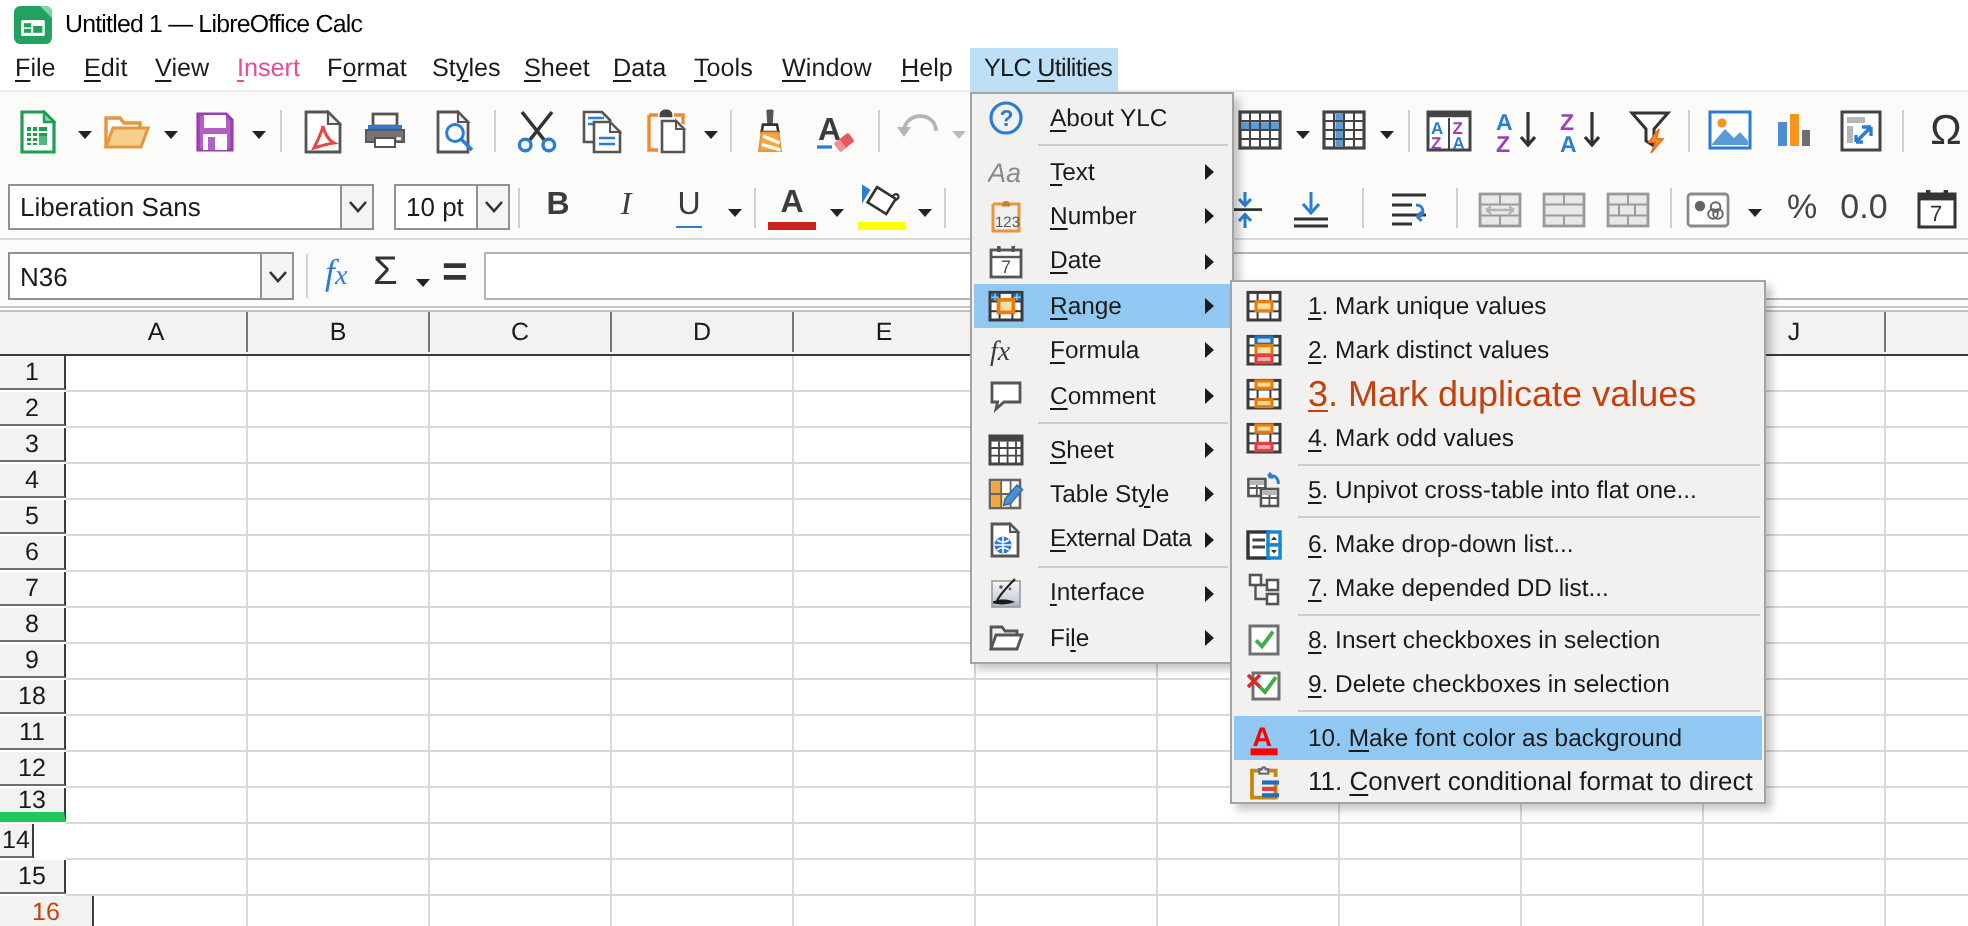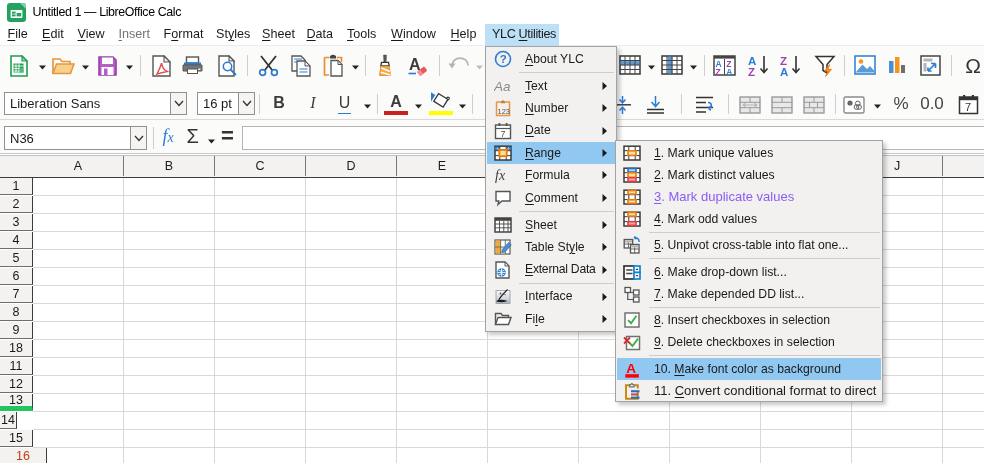--- a/index.html
+++ b/index.html
@@ -17,21 +17,21 @@
  <rect x="5" y="8.6" width="3.6" height="2.1" fill="#23a25f"></rect>
  <rect x="5" y="11.4" width="3.6" height="2" fill="#23a25f"></rect>
  <rect x="9.6" y="10" width="4.6" height="3.4" fill="#23a25f"></rect>
 </svg>
 <div class="abs" style="left:32.5px;top:4px;width:400px;height:17px;font-size:12.4px;letter-spacing:-0.38px;color:#000;line-height:17px">Untitled&nbsp;1 — LibreOffice Calc</div>
 
 <div class="abs" style="left:0;top:24px;width:984px;height:21.5px;background:#fff;border-bottom:1px solid #ececec"></div>
 <div class="abs" style="left:7.5px;top:24px;height:21px;font-size:12.6px;line-height:21px;color:#1a1a1a;white-space:nowrap"><u>F</u>ile</div>
 <div class="abs" style="left:42px;top:24px;height:21px;font-size:12.6px;line-height:21px;color:#1a1a1a;white-space:nowrap"><u>E</u>dit</div>
 <div class="abs" style="left:77.5px;top:24px;height:21px;font-size:12.6px;line-height:21px;color:#1a1a1a;white-space:nowrap"><u>V</u>iew</div>
-<div class="abs" style="left:118.5px;top:24px;height:21px;font-size:12.6px;line-height:21px;color:#737373;white-space:nowrap"><u>I</u>nsert</div>
+<div class="abs" style="left:118.5px;top:24px;height:21px;font-size:12.6px;line-height:21px;color:#ec4899;white-space:nowrap"><u>I</u>nsert</div>
 <div class="abs" style="left:163.5px;top:24px;height:21px;font-size:12.6px;line-height:21px;color:#1a1a1a;white-space:nowrap">F<u>o</u>rmat</div>
 <div class="abs" style="left:216px;top:24px;height:21px;font-size:12.6px;line-height:21px;color:#1a1a1a;white-space:nowrap">St<u>y</u>les</div>
 <div class="abs" style="left:262px;top:24px;height:21px;font-size:12.6px;line-height:21px;color:#1a1a1a;white-space:nowrap"><u>S</u>heet</div>
 <div class="abs" style="left:306.5px;top:24px;height:21px;font-size:12.6px;line-height:21px;color:#1a1a1a;white-space:nowrap"><u>D</u>ata</div>
 <div class="abs" style="left:347px;top:24px;height:21px;font-size:12.6px;line-height:21px;color:#1a1a1a;white-space:nowrap"><u>T</u>ools</div>
 <div class="abs" style="left:391px;top:24px;height:21px;font-size:12.6px;line-height:21px;color:#1a1a1a;white-space:nowrap"><u>W</u>indow</div>
 <div class="abs" style="left:450.5px;top:24px;height:21px;font-size:12.6px;line-height:21px;color:#1a1a1a;white-space:nowrap"><u>H</u>elp</div>
 <div class="abs" style="left:484.7px;top:24px;width:74px;height:21.5px;background:#bee0f6"></div>
 <div class="abs" style="left:492px;top:24px;height:21px;font-size:12.6px;line-height:21px;color:#1a1a1a;letter-spacing:-0.35px;white-space:nowrap">YLC <u>U</u>tilities</div>
 
@@ -190,21 +190,21 @@
 <div class="abs" style="left:0;top:89px;width:984px;height:30.5px;background:#fbfbfa;border-bottom:1px solid #d9d9d9"></div>
 <div class="abs" style="left:4px;top:92px;width:183px;height:23px;background:#fff;border:1px solid #919191">
 <div class="abs" style="left:5px;top:3px;font-size:13px;color:#1a1a1a">Liberation Sans</div>
 <div class="abs" style="left:165px;top:0px;width:16px;height:21px;background:#f5f4f3;border-left:1px solid #919191">
 <svg class="abs" style="left:3px;top:7px" width="10" height="7" viewBox="0 0 10 7">
           <path d="M1 1 L5 5.5 L9 1" fill="none" stroke="#333" stroke-width="1.3"></path>
         </svg>
       </div>
     </div>
 <div class="abs" style="left:197px;top:92px;width:58px;height:23px;background:#fff;border:1px solid #919191">
-<div class="abs" style="left:5px;top:3px;font-size:13px;color:#1a1a1a">16 pt</div>
+<div class="abs" style="left:5px;top:3px;font-size:13px;color:#1a1a1a">10 pt</div>
 <div class="abs" style="left:40px;top:0px;width:16px;height:21px;background:#f5f4f3;border-left:1px solid #919191">
 <svg class="abs" style="left:3px;top:7px" width="10" height="7" viewBox="0 0 10 7">
           <path d="M1 1 L5 5.5 L9 1" fill="none" stroke="#333" stroke-width="1.3"></path>
         </svg>
       </div>
     </div>
 <div class="sep1" style="left:258.5px;top:94px;height:20px"></div>
 <div class="abs" style="left:270.5px;top:94px;width:17px;font-size:16px;font-weight:bold;color:#3c3c3c;text-align:center">B</div>
 <div class="abs" style="left:306px;top:94px;width:14px;font-size:16px;font-style:italic;font-family:'Liberation Serif',serif;color:#3c3c3c;text-align:center">I</div>
 <div class="abs" style="left:336.5px;top:94px;width:16px;font-size:16px;color:#3c3c3c;text-align:center">U</div>
@@ -467,21 +467,21 @@
           <rect x="5.0" y="6.8" width="8.0" height="4.6" fill="#f7dfa0" stroke="#e87d0d" stroke-width="1.6"></rect>
           <rect x="5.0" y="11.700000000000001" width="8.0" height="3.6" fill="#f4a6a8" stroke="#e23f44" stroke-width="1.6"></rect>
         </svg></div>
 <div class="abs" style="left:38px;top:23.0px;height:22.0px;font-size:12.2px;color:#1a1a1a;line-height:22.0px;white-space:nowrap"><u>2</u>. Mark distinct values</div>
 <div class="abs" style="left:7px;top:47.0px;width:18px;height:18px"><svg width="18" height="18" viewBox="0 0 18 18">
           <rect x="1" y="2.2" width="16" height="13.8" fill="#fff" stroke="#3a3a3a" stroke-width="1.5"></rect>
           <path d="M1 6.7 H17 M1 11.6 H17 M5.8 2.2 V16 M12.2 2.2 V16" stroke="#3a3a3a" stroke-width="1"></path>
           <rect x="5.0" y="2.5" width="8.0" height="3.6" fill="#f7dfa0" stroke="#e87d0d" stroke-width="1.6"></rect>
           <rect x="5.0" y="11.700000000000001" width="8.0" height="3.6" fill="#f7dfa0" stroke="#e87d0d" stroke-width="1.6"></rect>
         </svg></div>
-<div class="abs" style="left:38px;top:45.0px;height:22.0px;font-size:13px;color:#8b5cf6;line-height:22.0px;white-space:nowrap"><u>3</u>. Mark duplicate values</div>
+<div class="abs" style="left:38px;top:45.0px;height:22.0px;font-size:18px;color:#c2410c;line-height:22.0px;white-space:nowrap"><u>3</u>. Mark duplicate values</div>
 <div class="abs" style="left:7px;top:69.0px;width:18px;height:18px"><svg width="18" height="18" viewBox="0 0 18 18">
           <rect x="1" y="2.2" width="16" height="13.8" fill="#fff" stroke="#3a3a3a" stroke-width="1.5"></rect>
           <path d="M1 6.7 H17 M1 11.6 H17 M5.8 2.2 V16 M12.2 2.2 V16" stroke="#3a3a3a" stroke-width="1"></path>
           <rect x="5.0" y="2.5" width="8.0" height="3.6" fill="#f7dfa0" stroke="#e87d0d" stroke-width="1.6"></rect>
           <rect x="5.0" y="11.700000000000001" width="8.0" height="3.6" fill="#f4a6a8" stroke="#e23f44" stroke-width="1.6"></rect>
         </svg></div>
 <div class="abs" style="left:38px;top:67.0px;height:22.0px;font-size:12.2px;color:#1a1a1a;line-height:22.0px;white-space:nowrap"><u>4</u>. Mark odd values</div>
 <div class="abs" style="left:33px;top:91.0px;width:231px;height:1px;background:#cdcdcd"></div>
 <div class="abs" style="left:7px;top:95.5px;width:18px;height:18px"><svg width="18" height="18" viewBox="0 0 18 18">
           <rect x="1.2" y="3.5" width="8.5" height="8.5" fill="#fff" stroke="#555" stroke-width="1.3"></rect>

